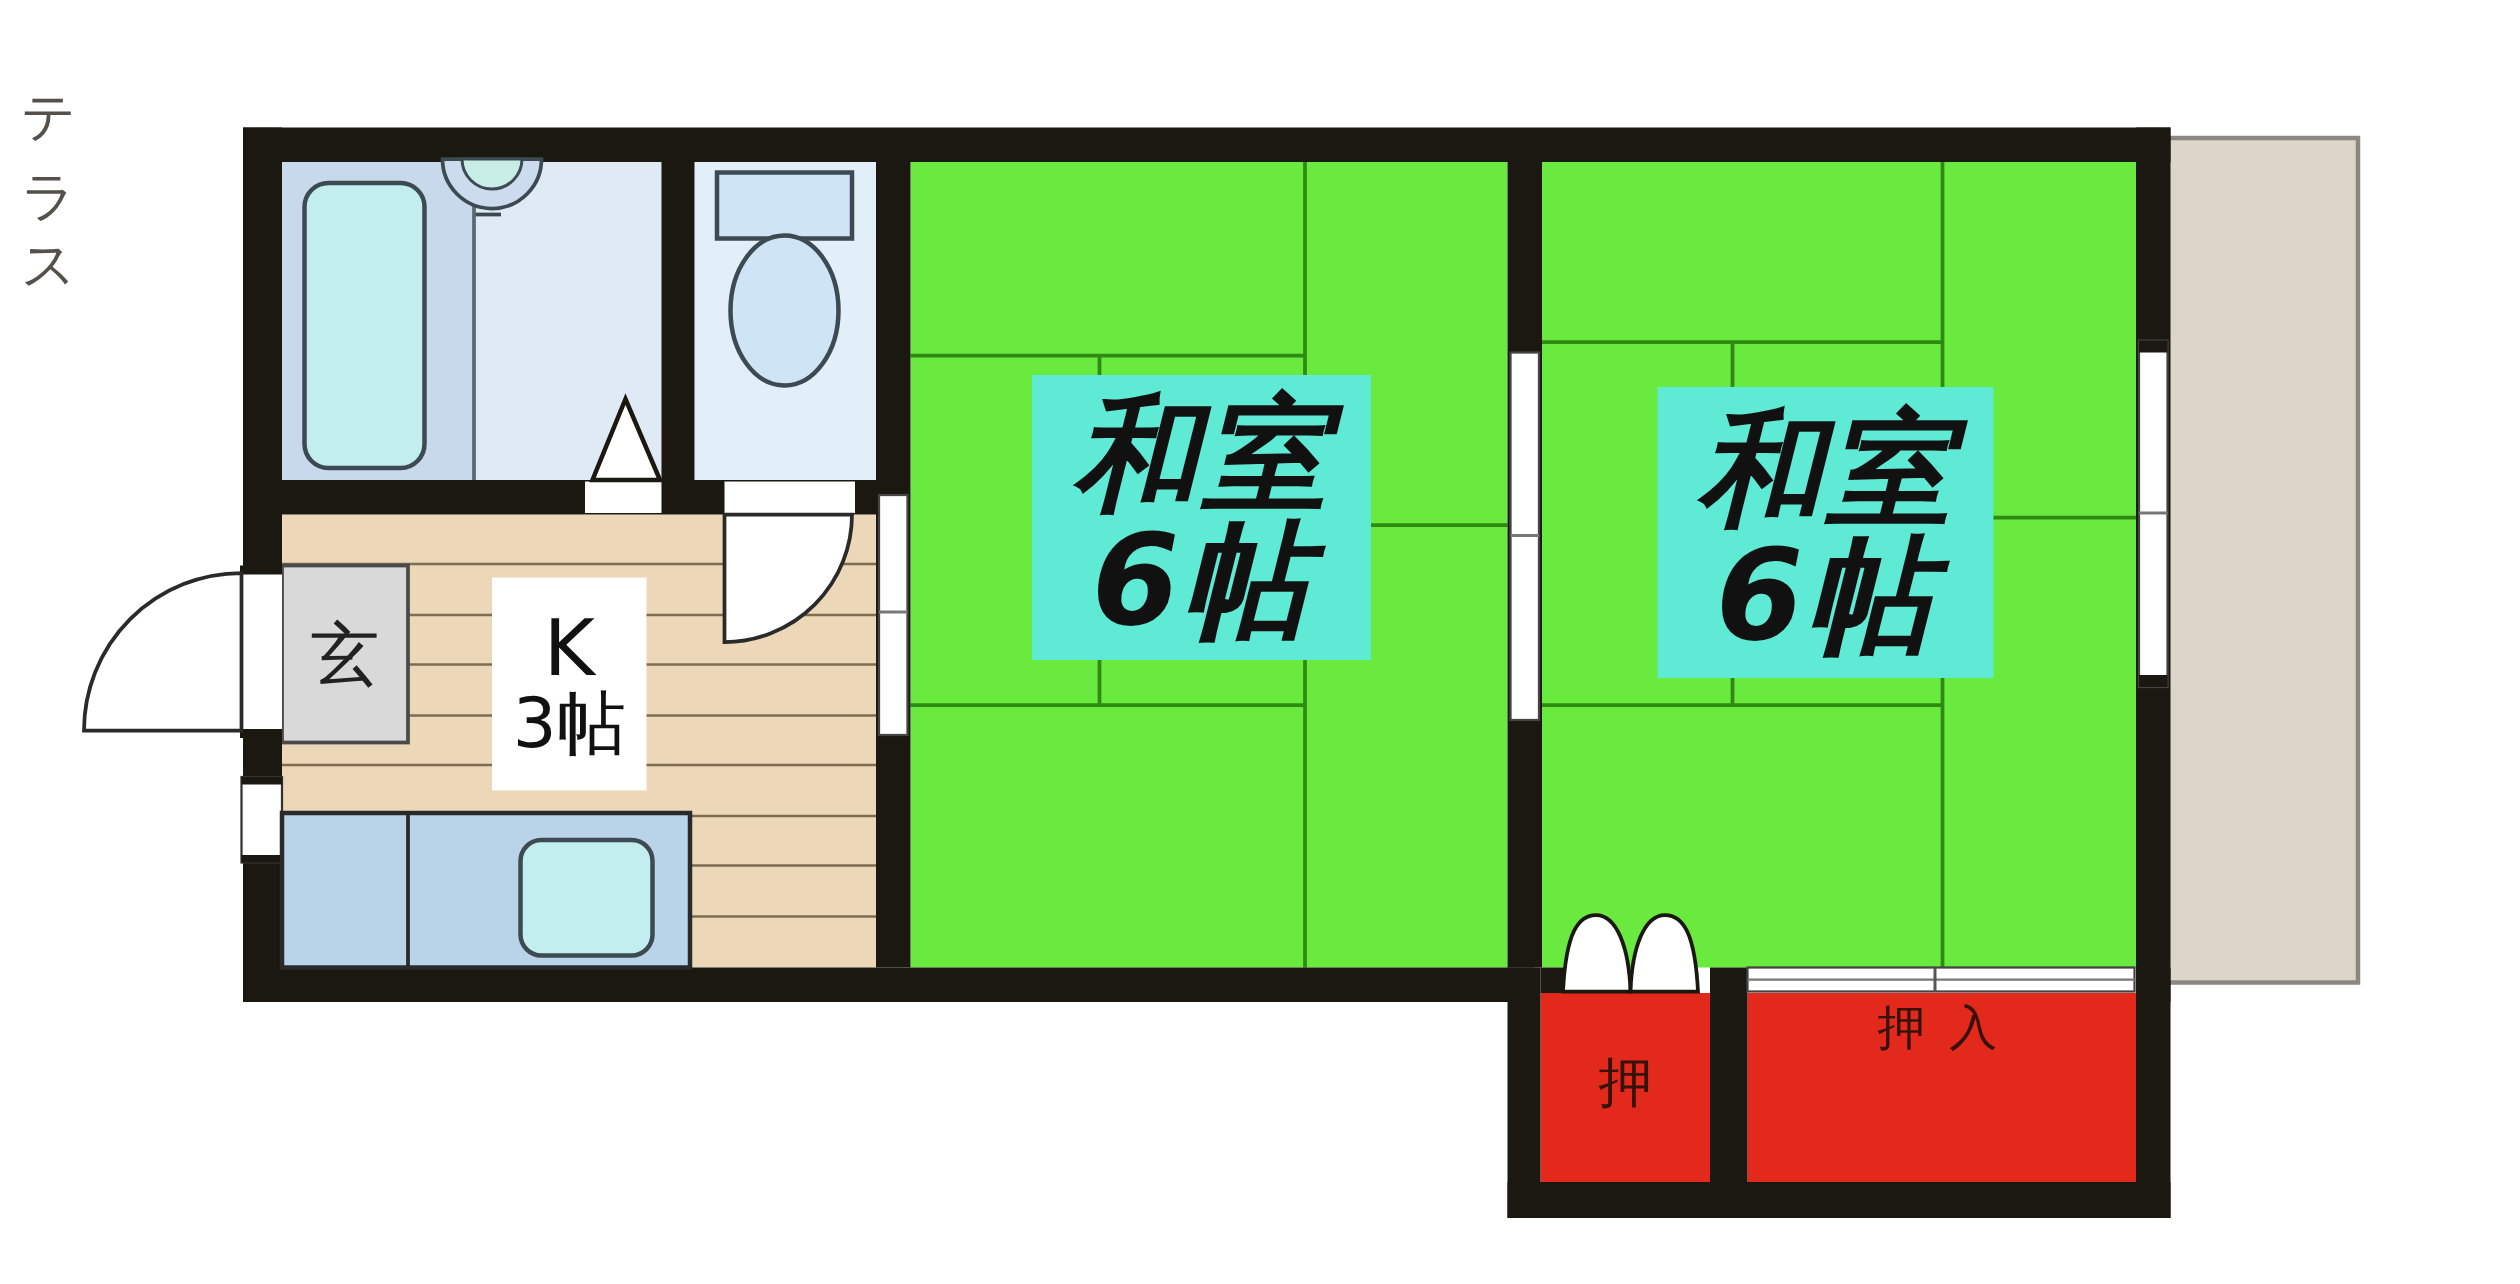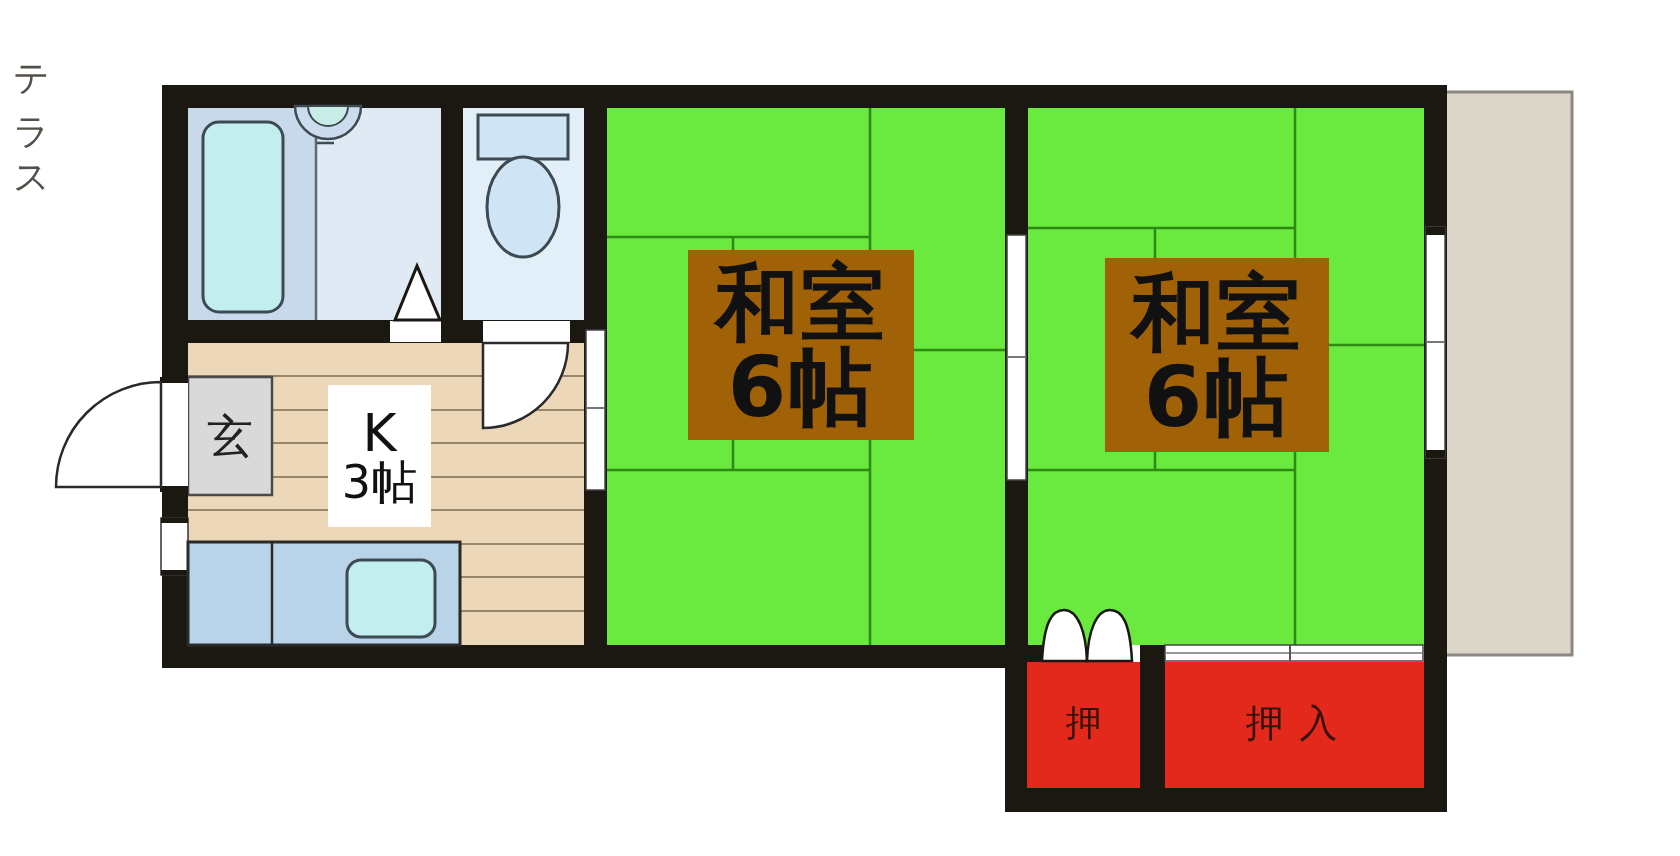--- a/index.html
+++ b/index.html
@@ -5,28 +5,28 @@
   html,body{margin:0;padding:0;background:#ffffff;}
   #stage{position:relative;width:1680px;height:856px;background:#ffffff;overflow:hidden;
          font-family:"DejaVu Sans","Liberation Sans",sans-serif;}
   #plan-svg{position:absolute;left:0;top:0;}
   .lbl{position:absolute;display:flex;flex-direction:column;align-items:center;justify-content:center;
        color:#111;line-height:1.0;}
   .lbl .ln{white-space:nowrap;}
   #genkan-label{left:188px;top:377px;width:84px;height:118px;font-size:46px;color:#222;}
   #kitchen-label{left:328px;top:385px;width:103px;height:142px;background:#fff;font-size:46px;}
   #kitchen-label .ln1{font-size:52px;}
-  .room-label{background:#a16207;font-weight:700;font-size:84px;letter-spacing:2px;}
+  .room-label{background:#5eead4;font-weight:700;font-size:84px;letter-spacing:2px;font-style:italic;}
   #room1-label{left:688px;top:250px;width:226px;height:190px;}
   #room2-label{left:1105px;top:258px;width:224px;height:194px;}
   #terrace-label{left:1478px;top:295px;width:62px;height:235px;writing-mode:vertical-rl;
        text-orientation:upright;font-size:36px;letter-spacing:10px;color:#55514a;
        display:flex;align-items:center;justify-content:center;}
   #oshi-label{left:1027px;top:662px;width:113px;height:122px;font-size:36px;color:#36120b;}
-  #oshiire-label{left:1165px;top:662px;width:259px;height:122px;font-size:38px;letter-spacing:16px;
+  #oshiire-label{left:1165px;top:624px;width:259px;height:122px;font-size:32px;letter-spacing:16px;
        color:#36120b;padding-left:10px;box-sizing:border-box;}
 </style>
 </head>
 <body>
 
 <div id="stage">
 
 <svg id="plan-svg" width="1680" height="856" viewBox="0 0 1680 856">
 
   <rect x="1440" y="92" width="132" height="563" stroke="#8a8880" stroke-width="3" fill="#dcd5c9"></rect>

